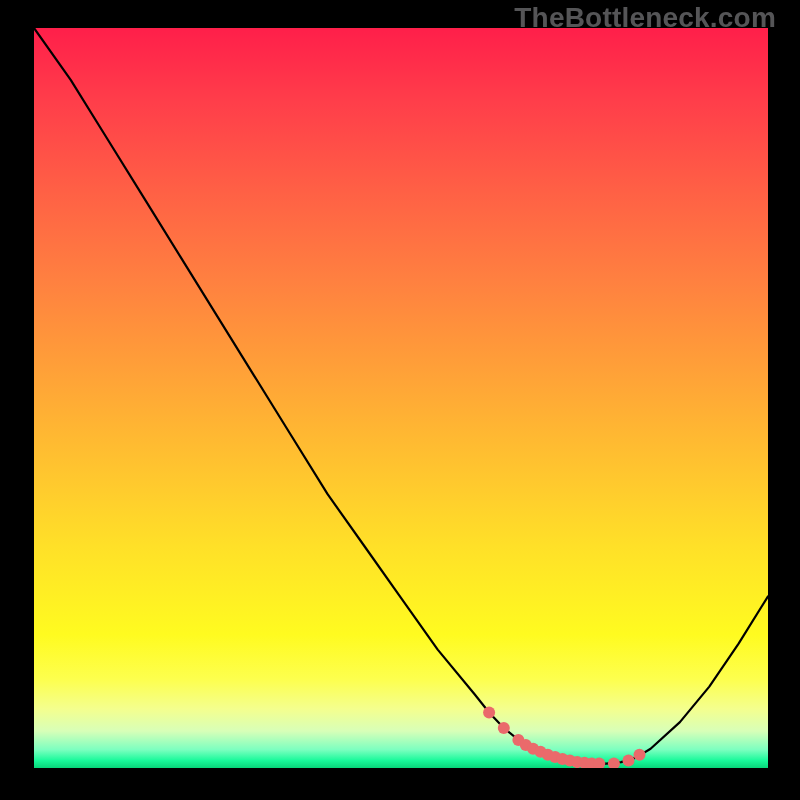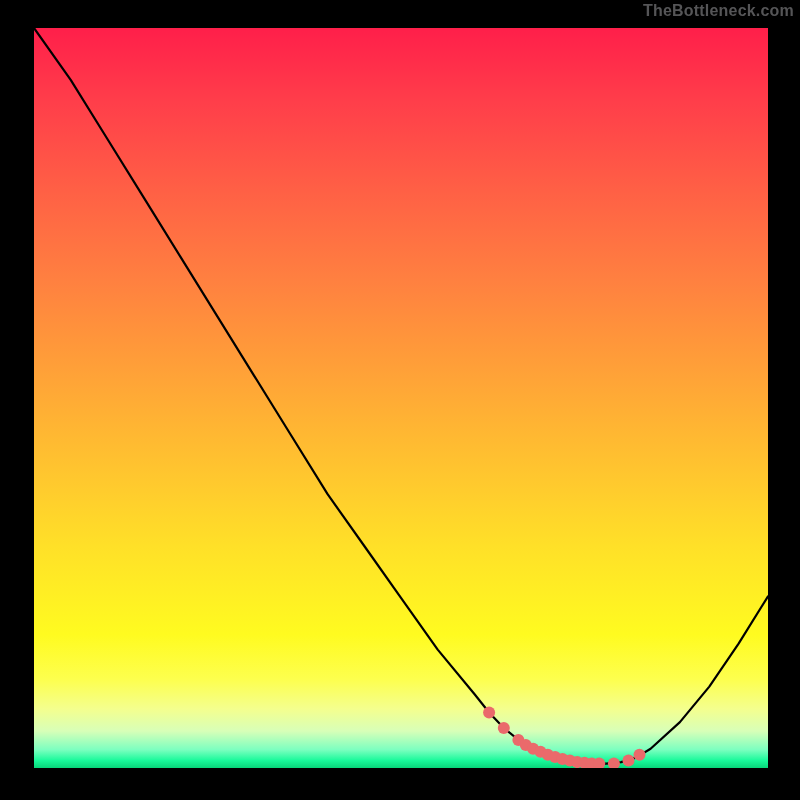--- a/index.html
+++ b/index.html
@@ -12,23 +12,23 @@
   }
   .frame {
     position: relative;
     width: 800px;
     height: 800px;
     background: #000;
   }
   .watermark {
     position: absolute;
     top: 2px;
-    right: 6px;
+    right: 24px;
     font-family: Arial, Helvetica, sans-serif;
-    font-size: 16px;
+    font-size: 28px;
     font-weight: 600;
     color: #555557;
     letter-spacing: 0.2px;
   }
   .plot {
     position: absolute;
     left: 34px;
     top: 28px;
     width: 734px;
     height: 740px;

